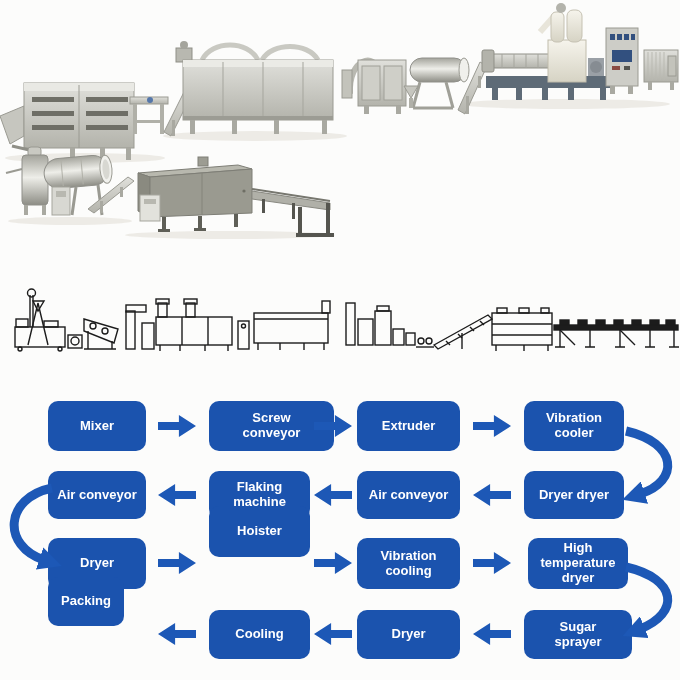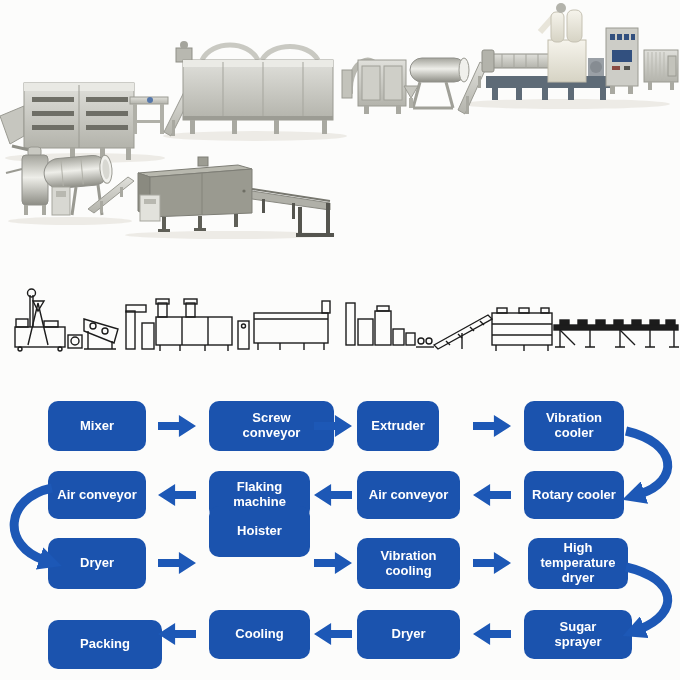--- a/index.html
+++ b/index.html
@@ -338,48 +338,48 @@
       <path fill="none" d="M555 64 L565 64 M585 64 L595 64 M615 64 L625 64 M645 64 L655 64 M669 64 L679 64"></path>
       <path fill="none" d="M560 47 L575 62 M620 47 L635 62"></path>
     </g>
   </svg>
 
   <div>
 
     <div class="fc-box" style="left:48px;top:401px;width:98px;height:50px">Mixer</div>
     <div class="fc-box" style="left:209px;top:401px;width:125px;height:50px">Screw
 conveyor</div>
-    <div class="fc-box" style="left:357px;top:401px;width:82px;height:50px">Extruder</div>
+    <div class="fc-box" style="left:357px;top:401px;width:103px;height:50px">Extruder</div>
     <div class="fc-box" style="left:524px;top:401px;width:100px;height:50px">Vibration
 cooler</div>
     <div class="fc-arrow right" style="left:158px;top:415px"></div>
     <div class="fc-arrow right" style="left:314px;top:415px"></div>
     <div class="fc-arrow right" style="left:473px;top:415px"></div>
 
     <div class="fc-box" style="left:48px;top:471px;width:98px;height:48px">Air conveyor</div>
     <div class="fc-box" style="left:209px;top:471px;width:101px;height:48px">Flaking
 machine</div>
     <div class="fc-box" style="left:357px;top:471px;width:103px;height:48px">Air conveyor</div>
-    <div class="fc-box" style="left:524px;top:471px;width:100px;height:48px">Rotary cooler</div>
+    <div class="fc-box" style="left:524px;top:471px;width:100px;height:48px">Dryer dryer</div>
     <div class="fc-arrow left" style="left:158px;top:484px"></div>
     <div class="fc-arrow left" style="left:314px;top:484px"></div>
     <div class="fc-arrow left" style="left:473px;top:484px"></div>
 
     <div class="fc-box" style="left:48px;top:538px;width:98px;height:51px">Dryer</div>
     <div class="fc-box" style="left:209px;top:506px;width:101px;height:51px">Hoister</div>
     <div class="fc-box" style="left:357px;top:538px;width:103px;height:51px">Vibration
 cooling</div>
     <div class="fc-box" style="left:528px;top:538px;width:100px;height:51px">High
 temperature
 dryer</div>
     <div class="fc-arrow right" style="left:158px;top:552px"></div>
     <div class="fc-arrow right" style="left:314px;top:552px"></div>
     <div class="fc-arrow right" style="left:473px;top:552px"></div>
 
-    <div class="fc-box" style="left:48px;top:620px;width:114px;height:49px">Packing</div>
+    <div class="fc-box" style="left:48px;top:577px;width:76px;height:49px">Packing</div>
     <div class="fc-box" style="left:209px;top:610px;width:101px;height:49px">Cooling</div>
     <div class="fc-box" style="left:357px;top:610px;width:103px;height:49px">Dryer</div>
     <div class="fc-box" style="left:524px;top:610px;width:108px;height:49px">Sugar
 sprayer</div>
     <div class="fc-arrow left" style="left:158px;top:623px"></div>
     <div class="fc-arrow left" style="left:314px;top:623px"></div>
     <div class="fc-arrow left" style="left:473px;top:623px"></div>
 
     <svg class="curves" viewBox="0 0 680 680">
       <defs>

